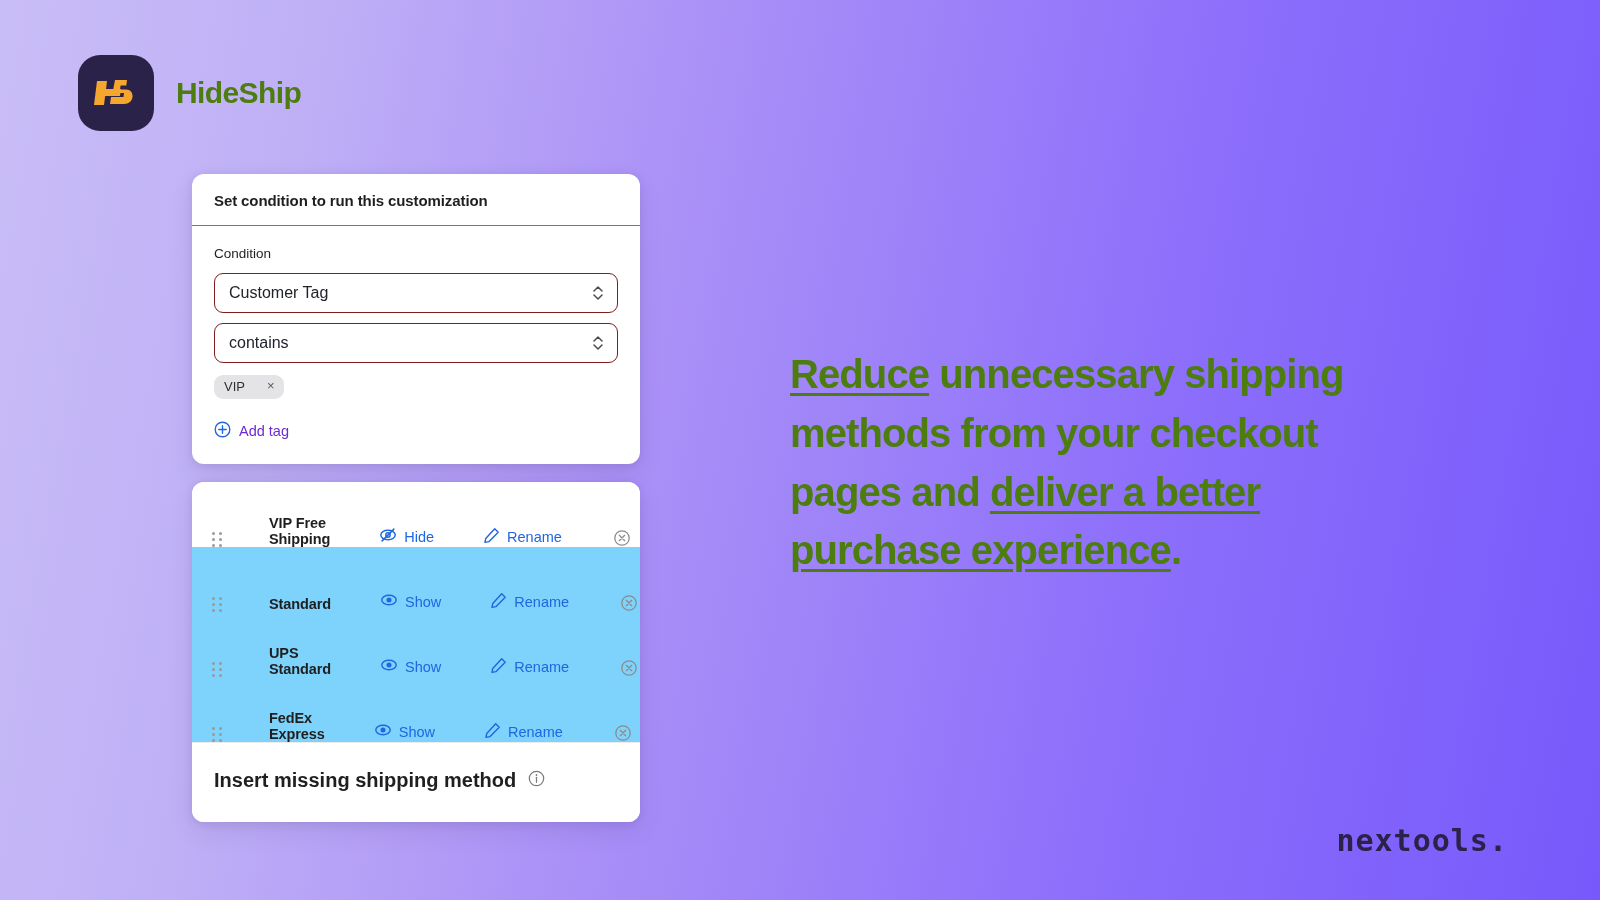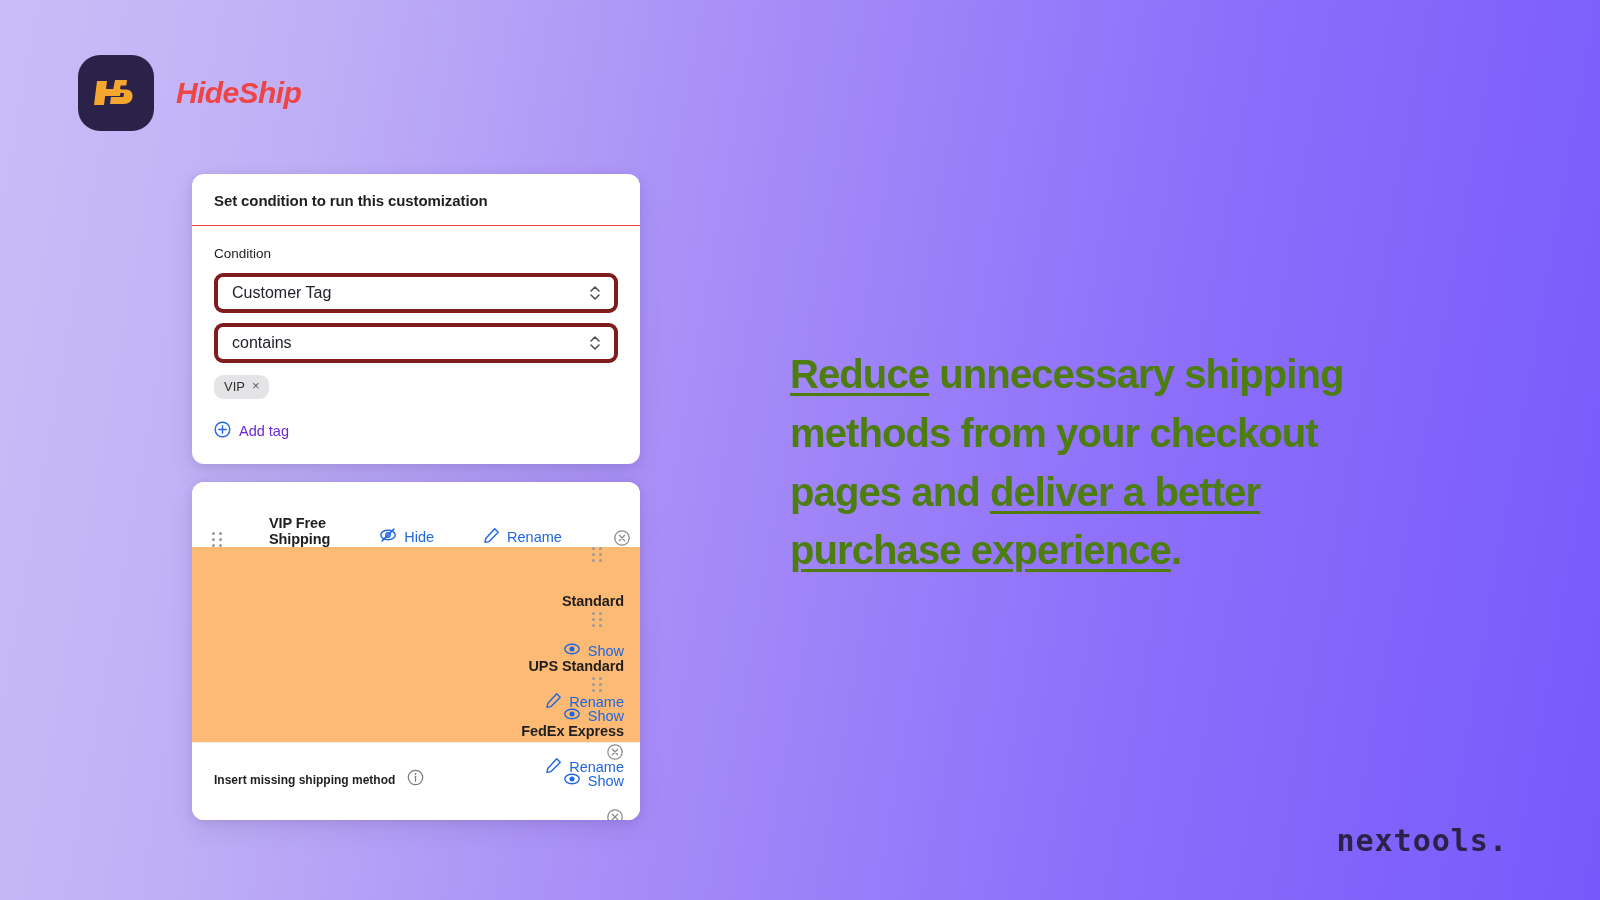--- a/index.html
+++ b/index.html
@@ -10,21 +10,21 @@
     position:relative;
   }
 
   
   .brand { position:absolute; left:78px; top:55px; display:flex; align-items:center; gap:22px; }
   .brand-mark {
     width:76px; height:76px; border-radius:22px; background:#2a2248;
     display:flex; align-items:center; justify-content:center;
   }
   .brand-name {
-    font-size:30px; font-weight:bold; font-style:italic; color:#ef4444;
+    font-size:30px; font-weight:bold; color:#4d7c0f;
     letter-spacing:-0.6px;
   }
 
   
   .panel { position:absolute; left:192px; top:174px; width:448px; }
 
   .card {
     background:#ffffff; border-radius:12px;
     box-shadow:0 2px 8px rgba(40,30,80,0.10), 0 10px 26px rgba(40,30,80,0.09);
     overflow:hidden;
@@ -37,66 +37,66 @@
     font-size:15px; font-weight:bold; color:#1f1f1f;
     letter-spacing:-0.1px;
   }
   .card-body { padding:20px 22px 22px 22px; }
 
   .field-label {
     font-size:13.5px; font-weight:normal; color:#1f1f1f; margin-bottom:12px;
   }
 
   .select {
-    position:relative; height:40px; border:4px solid #7f1d1d; border-radius:9px;
+    position:relative; height:40px; border:1px solid #7f1d1d; border-radius:9px;
     background:#fff; display:flex; align-items:center; padding:0 14px;
     font-size:16px; color:#20232a; margin-bottom:10px;
   }
   .select .chev { position:absolute; right:13px; top:50%; transform:translateY(-50%);
     width:12px; height:20px; }
 
   .tag-row { margin-top:12px; }
   .tag {
-    display:inline-flex; align-items:flex-start; gap:7px;
+    display:inline-flex; align-items:flex-start; gap:22px;
     background:#e4e4e6; color:#303030; border-radius:9px;
     padding:4px 9px 5px 10px; font-size:13px;
   }
   .tag .x { color:#5b5b5b; font-size:13px; line-height:1; cursor:pointer; }
 
   .addtag {
     display:inline-flex; align-items:center; gap:8px; margin-top:22px;
     color:#6d28d9; font-size:14.5px; cursor:pointer;
   }
 
   
   .rows { }
   .row {
     display:flex; align-items:flex-end; height:65px; padding:0 16px 0 20px;
     background:#ffffff;
     gap:31px;
   }
-  .row.shaded { background:#fdba74;flex-direction:column; }
+  .row.shaded { background:#7dd3fc; }
   .handle { width:16px; display:flex; flex-direction:column; gap:3px; margin-right:16px; }
   .handle .hrow { display:flex; gap:4px; }
   .handle .dot { width:3px; height:3px; border-radius:50%; background:#9a9a9a; }
   .row-name {
     font-size:14.5px; font-weight:bold; color:#1f1f1f; flex:1; letter-spacing:-0.1px;
   }
   .act {
     display:inline-flex; align-items:center; gap:7px; color:#1f66e0;
     font-size:14.5px; cursor:pointer; margin-left:18px;
   }
   .act-x { margin-left:20px; cursor:pointer; display:inline-flex; }
 
   .insert-row {
     display:flex; align-items:center; gap:12px;
     padding:26px 22px 30px 22px; background:#fff;
     border-top:1px solid #ececec;
   }
-  .insert-label { font-size:12px; font-weight:bold; color:#1f1f1f; }
+  .insert-label { font-size:20px; font-weight:bold; color:#1f1f1f; }
 
   
   .headline {
     position:absolute; left:790px; top:345px; width:640px;
     font-size:40px; font-weight:bold; line-height:1.47; color:#4d7c0f;
     letter-spacing:-0.9px;
   }
   .headline .u { text-decoration:underline; text-decoration-thickness:3px;
                  text-underline-offset:5px; }
 

